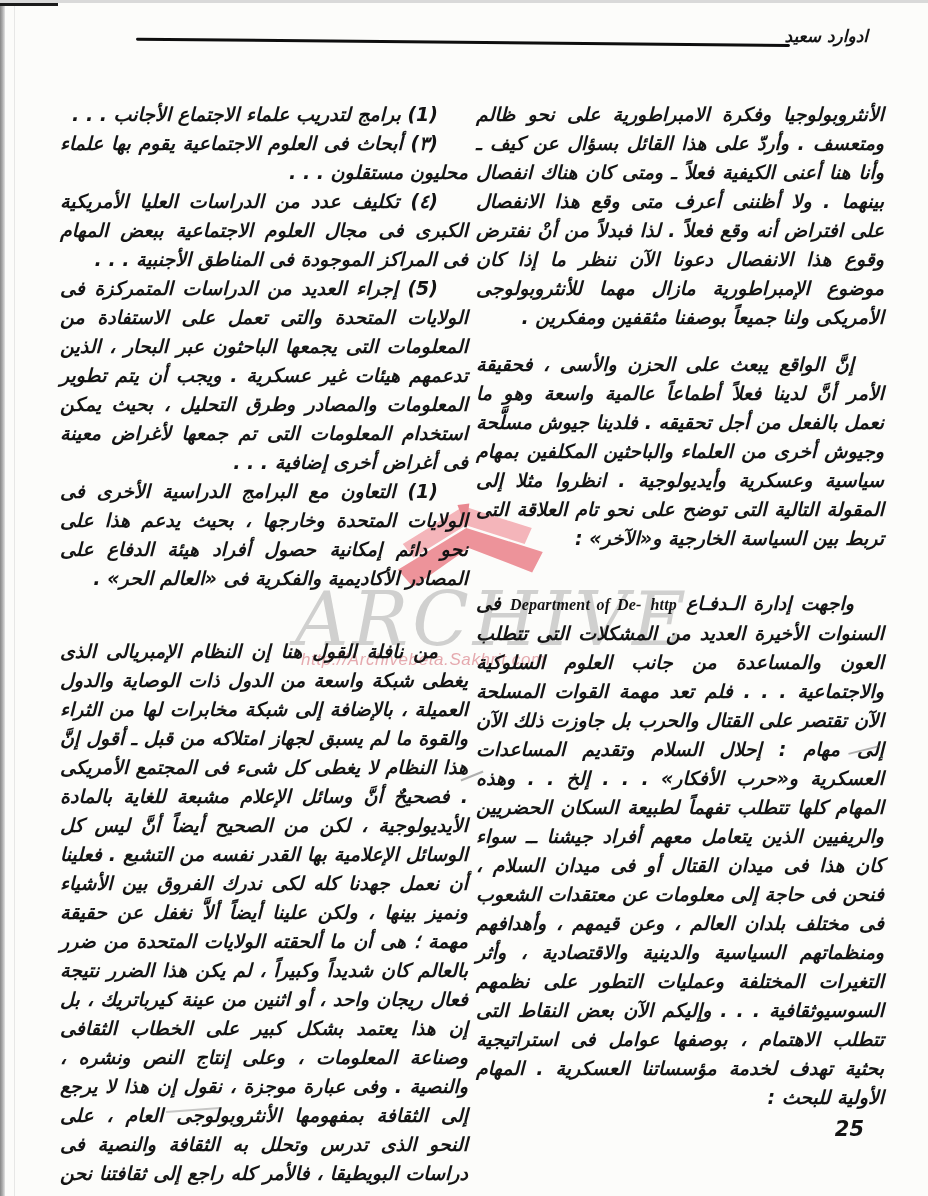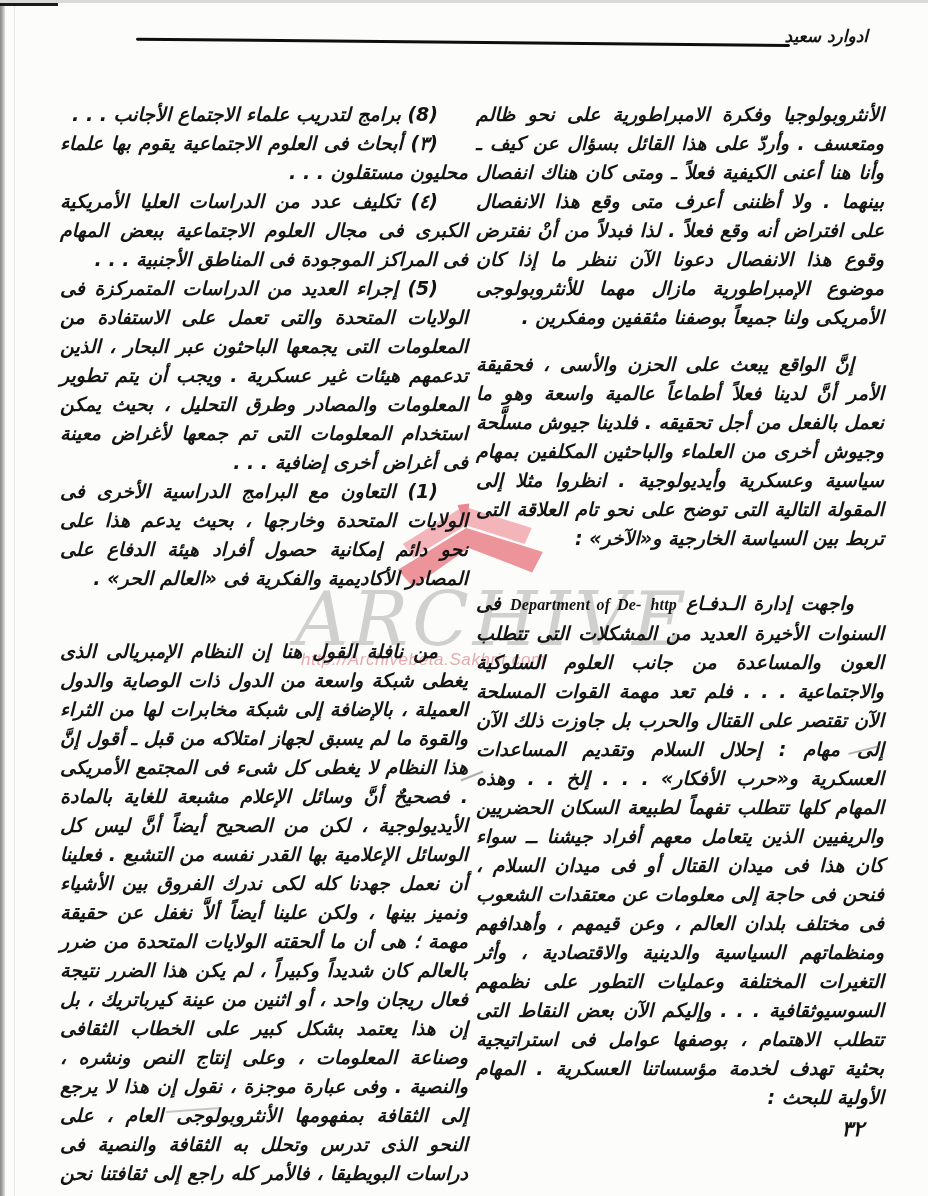--- a/index.html
+++ b/index.html
@@ -76,27 +76,27 @@
     <p class="p3 indent">
       <span>واجهت إدارة الـدفـاع</span>
       <span class="latin">Department of De-</span>
       <span class="latin">http</span>
       <span>فى السنوات الأخيرة العديد من المشكلات التى تتطلب العون والمساعدة من جانب العلوم السلوكية والاجتماعية . . . فلم تعد مهمة القوات المسلحة الآن تقتصر على القتال والحرب بل جاوزت ذلك الآن إلى مهام : إحلال السلام وتقديم المساعدات العسكرية و«حرب الأفكار» . . . إلخ . . وهذه المهام كلها تتطلب تفهماً لطبيعة السكان الحضريين والريفيين الذين يتعامل معهم أفراد جيشنا ــ سواء كان هذا فى ميدان القتال أو فى ميدان السلام ، فنحن فى حاجة إلى معلومات عن معتقدات الشعوب فى مختلف بلدان العالم ، وعن قيمهم ، وأهدافهم ومنظماتهم السياسية والدينية والاقتصادية ، وأثر التغيرات المختلفة وعمليات التطور على نظمهم السوسيوثقافية . . . وإليكم الآن بعض النقاط التى تتطلب الاهتمام ، بوصفها عوامل فى استراتيجية بحثية تهدف لخدمة مؤسساتنا العسكرية . المهام الأولية للبحث :</span>
     </p>
 
   </div>
 
   <div class="col left-col">
-    <p class="indent">(8) برامج لتدريب علماء الاجتماع الأجانب . . .</p>
+    <p class="indent">(1) برامج لتدريب علماء الاجتماع الأجانب . . .</p>
     <p class="indent">(٣) أبحاث فى العلوم الاجتماعية يقوم بها علماء محليون مستقلون . . .</p>
     <p class="indent">(٤) تكليف عدد من الدراسات العليا الأمريكية الكبرى فى مجال العلوم الاجتماعية ببعض المهام فى المراكز الموجودة فى المناطق الأجنبية . . .</p>
     <p class="indent">(5) إجراء العديد من الدراسات المتمركزة فى الولايات المتحدة والتى تعمل على الاستفادة من المعلومات التى يجمعها الباحثون عبر البحار ، الذين تدعمهم هيئات غير عسكرية . ويجب أن يتم تطوير المعلومات والمصادر وطرق التحليل ، بحيث يمكن استخدام المعلومات التى تم جمعها لأغراض معينة فى أغراض أخرى إضافية . . .</p>
     <p class="indent">(1) التعاون مع البرامج الدراسية الأخرى فى الولايات المتحدة وخارجها ، بحيث يدعم هذا على نحو دائم إمكانية حصول أفراد هيئة الدفاع على المصادر الأكاديمية والفكرية فى «العالم الحر» .</p>
     <p class="para indent">من نافلة القول هنا إن النظام الإمبريالى الذى يغطى شبكة واسعة من الدول ذات الوصاية والدول العميلة ، بالإضافة إلى شبكة مخابرات لها من الثراء والقوة ما لم يسبق لجهاز امتلاكه من قبل ـ أقول إنَّ هذا النظام لا يغطى كل شىء فى المجتمع الأمريكى . فصحيحٌ أنَّ وسائل الإعلام مشبعة للغاية بالمادة الأيديولوجية ، لكن من الصحيح أيضاً أنَّ ليس كل الوسائل الإعلامية بها القدر نفسه من التشبع . فعلينا أن نعمل جهدنا كله لكى ندرك الفروق بين الأشياء ونميز بينها ، ولكن علينا أيضاً ألاَّ نغفل عن حقيقة مهمة ؛ هى أن ما ألحقته الولايات المتحدة من ضرر بالعالم كان شديداً وكبيراً ، لم يكن هذا الضرر نتيجة فعال ريجان واحد ، أو اثنين من عينة كيرباتريك ، بل إن هذا يعتمد بشكل كبير على الخطاب الثقافى وصناعة المعلومات ، وعلى إنتاج النص ونشره ، والنصية . وفى عبارة موجزة ، نقول إن هذا لا يرجع إلى الثقافة بمفهومها الأنثروبولوجى العام ، على النحو الذى تدرس وتحلل به الثقافة والنصية فى دراسات البويطيقا ، فالأمر كله راجع إلى ثقافتنا نحن .</p>
   </div>
 
-  <div class="page-number">٣٢</div>
+  <div class="page-number">25</div>
 
   <div class="pencil-mark mark1"></div>
   <div class="pencil-mark mark2"></div>
   <div class="pencil-mark mark3"></div>
 
 </div>
 
 </body></html>

